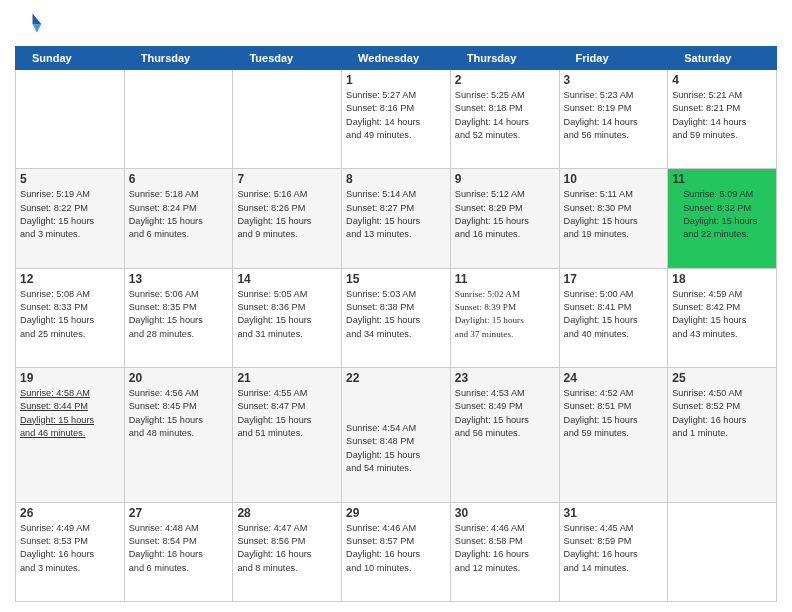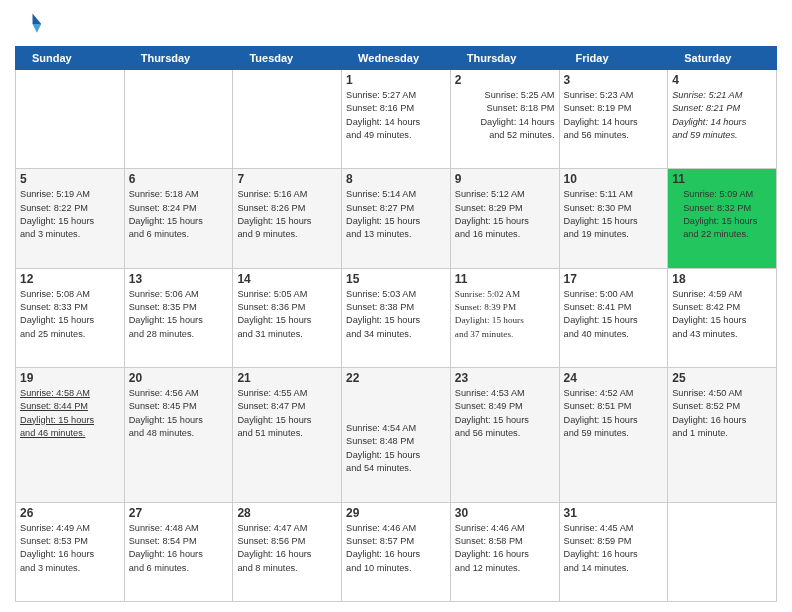--- a/index.html
+++ b/index.html
@@ -137,35 +137,35 @@
           <td class="empty-cell"></td>
           <td>
             <span class="day-number">1</span>
             <div class="day-info" style="white-space: pre-line;">Sunrise: 5:27 AM
 Sunset: 8:16 PM
 Daylight: 14 hours
 and 49 minutes.</div>
           </td>
           <td>
             <span class="day-number">2</span>
-            <div class="day-info" style="white-space: pre-line; text-align: right;">Sunrise: 5:25 AM
+            <div class="day-info" style="white-space: pre-line;">Sunrise: 5:25 AM
 Sunset: 8:18 PM
 Daylight: 14 hours
 and 52 minutes.</div>
           </td>
           <td>
             <span class="day-number">3</span>
             <div class="day-info" style="white-space: pre-line;">Sunrise: 5:23 AM
 Sunset: 8:19 PM
 Daylight: 14 hours
 and 56 minutes.</div>
           </td>
           <td>
             <span class="day-number">4</span>
-            <div class="day-info" style="white-space: pre-line; font-style: italic;">Sunrise: 5:21 AM
+            <div class="day-info" style="white-space: pre-line;">Sunrise: 5:21 AM
 Sunset: 8:21 PM
 Daylight: 14 hours
 and 59 minutes.</div>
           </td>
         </tr>
         <tr>
           <td style="background: rgb(245, 245, 245);">
             <span class="day-number">5</span>
             <div class="day-info" style="white-space: pre-line;">Sunrise: 5:19 AM
 Sunset: 8:22 PM

